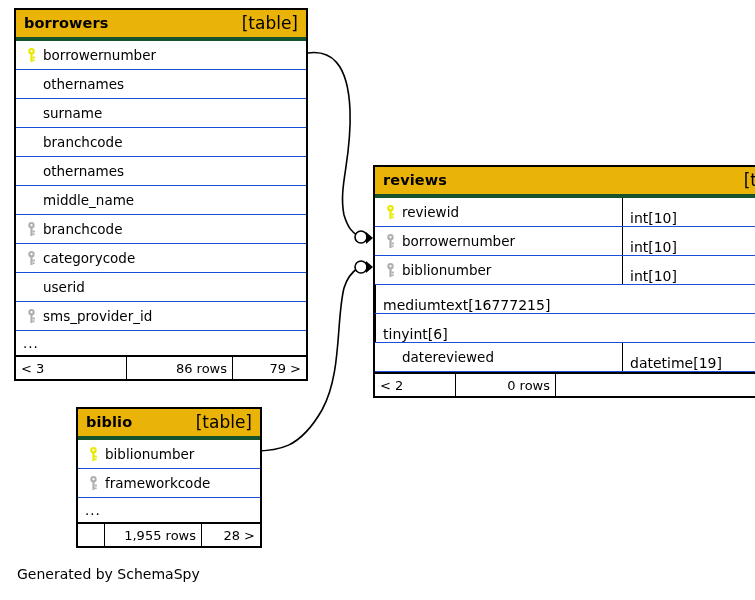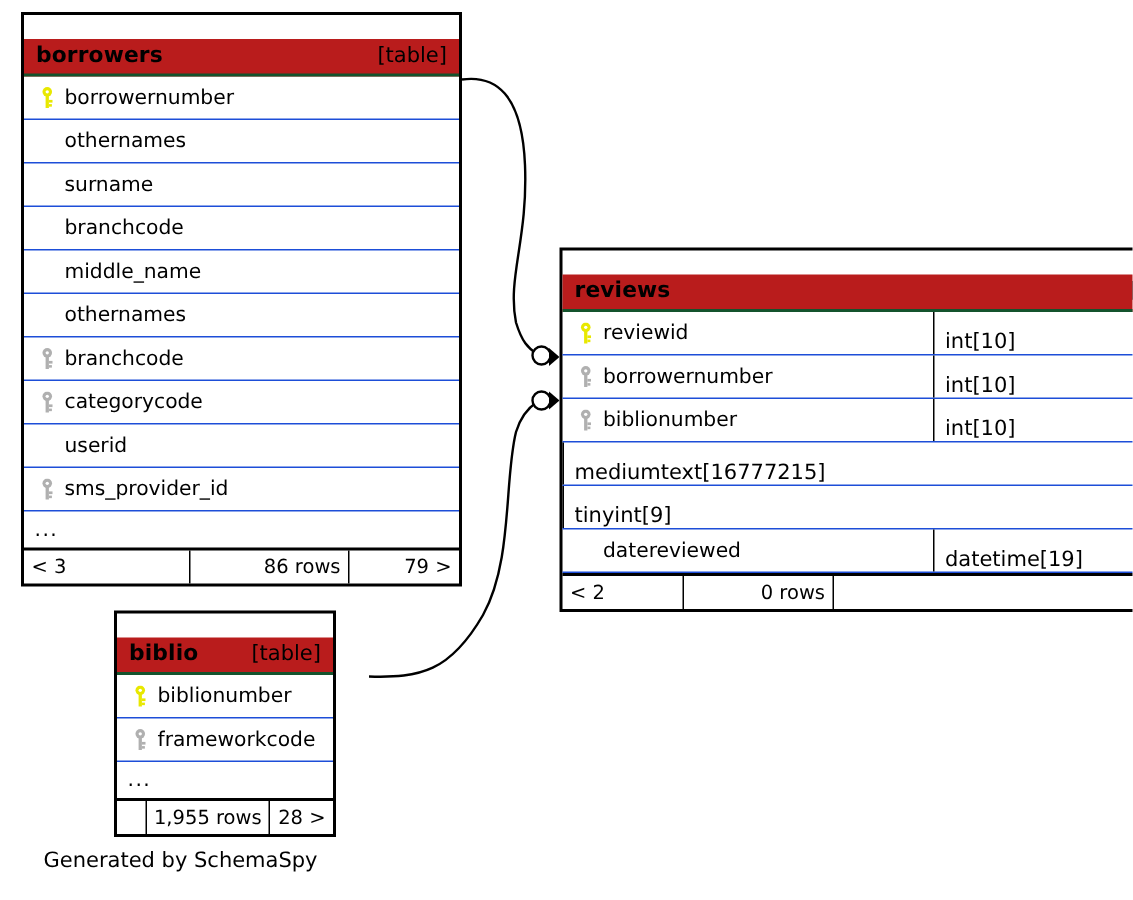--- a/index.html
+++ b/index.html
@@ -32,34 +32,33 @@
     position: absolute;
     border: 2px solid #000000;
     background: #ffffff;
     box-sizing: border-box;
   }
 
   .tbl-header {
     display: flex;
     align-items: center;
     justify-content: space-between;
-    background: #b91c1c;
-    border-bottom: 2px solid #14532d;
+    background: #eab308;
+    border-bottom: 4px solid #14532d;
     padding: 3px 8px 4px 8px;
     box-sizing: border-box;
-    margin-top: 16px;
   }
   .tbl-title {
     font-weight: bold;
     font-size: 14.5px;
     color: #000000;
     letter-spacing: 0.1px;
   }
   .tbl-kind {
-    font-size: 14px;
+    font-size: 17px;
     color: #000000;
   }
 
   .tbl-row {
     display: flex;
     align-items: stretch;
     border-bottom: 1px solid #1d4ed8;
     box-sizing: border-box;
     min-height: 29px;
   }
@@ -125,40 +124,39 @@
     padding: 0 5px;
     white-space: nowrap;
   }
   .foot-prev { justify-content: flex-start; }
   .foot-rows { justify-content: flex-end; border-left: 1px solid #000000; }
   .foot-next { justify-content: flex-end; border-left: 1px solid #000000; flex: 1 1 auto; }
 
   
   #tbl-borrowers { left: 14px;  top: 8px;   width: 294px; }
   #tbl-reviews   { left: 373px; top: 165px; width: 437px; }
-  #tbl-biblio    { left: 76px;  top: 407px; width: 148px; }
+  #tbl-biblio    { left: 76px;  top: 407px; width: 186px; }
 
   #tbl-borrowers .foot-prev { width: 110px; }
   #tbl-borrowers .foot-rows { width: 106px; }
 
   #tbl-reviews .cell-type { width: 186px; min-width: 186px; }
   #tbl-reviews .foot-prev { width: 80px; }
   #tbl-reviews .foot-rows { width: 100px; }
 
   #tbl-biblio .foot-prev { width: 26px; }
   #tbl-biblio .foot-rows { width: 97px; }
 
   
   .caption {
     position: absolute;
     left: 17px;
     top: 566px;
     font-size: 14px;
     color: #000000;
-    margin-left: 12px;
   }
 </style>
 </head>
 <body>
 
 <div class="canvas">
 
   <svg class="edges" viewBox="0 0 755 600">
 
     <g>
@@ -212,28 +210,28 @@
     <div class="tbl-row">
       <div class="cell-name">
         <span class="key-slot"></span>
         <span>branchcode</span>
       </div>
     </div>
 
     <div class="tbl-row">
       <div class="cell-name">
         <span class="key-slot"></span>
+        <span>othernames</span>
+      </div>
+    </div>
+
+    <div class="tbl-row">
+      <div class="cell-name">
+        <span class="key-slot"></span>
         <span>middle_name</span>
-      </div>
-    </div>
-
-    <div class="tbl-row">
-      <div class="cell-name">
-        <span class="key-slot"></span>
-        <span>othernames</span>
       </div>
     </div>
 
     <div class="tbl-row">
       <div class="cell-name">
         <span class="key-slot">
           <svg width="9" height="15" viewBox="0 0 9 15">
               <circle cx="4.5" cy="3.2" r="3.2" fill="#b0b0b0"></circle>
               <circle cx="4.5" cy="3.2" r="1.1" fill="#ffffff"></circle>
               <rect x="3.4" y="5.5" width="2.2" height="8.5" fill="#b0b0b0"></rect>
@@ -343,21 +341,21 @@
         <span>biblionumber</span>
       </div>
       <div class="cell-type">int[10]</div>
     </div>
 
     <div class="tbl-row">
       <div class="cell-type">mediumtext[16777215]</div>
     </div>
 
     <div class="tbl-row">
-      <div class="cell-type">tinyint[9]</div>
+      <div class="cell-type">tinyint[6]</div>
     </div>
 
     <div class="tbl-row">
       <div class="cell-name">
         <span class="key-slot"></span>
         <span>datereviewed</span>
       </div>
       <div class="cell-type">datetime[19]</div>
     </div>
 

